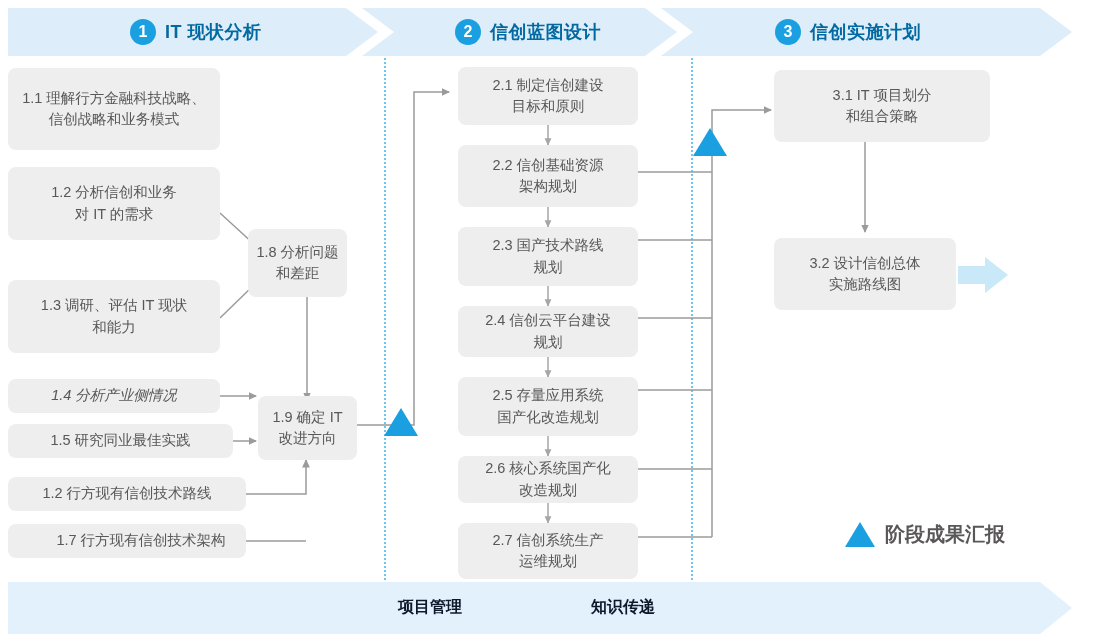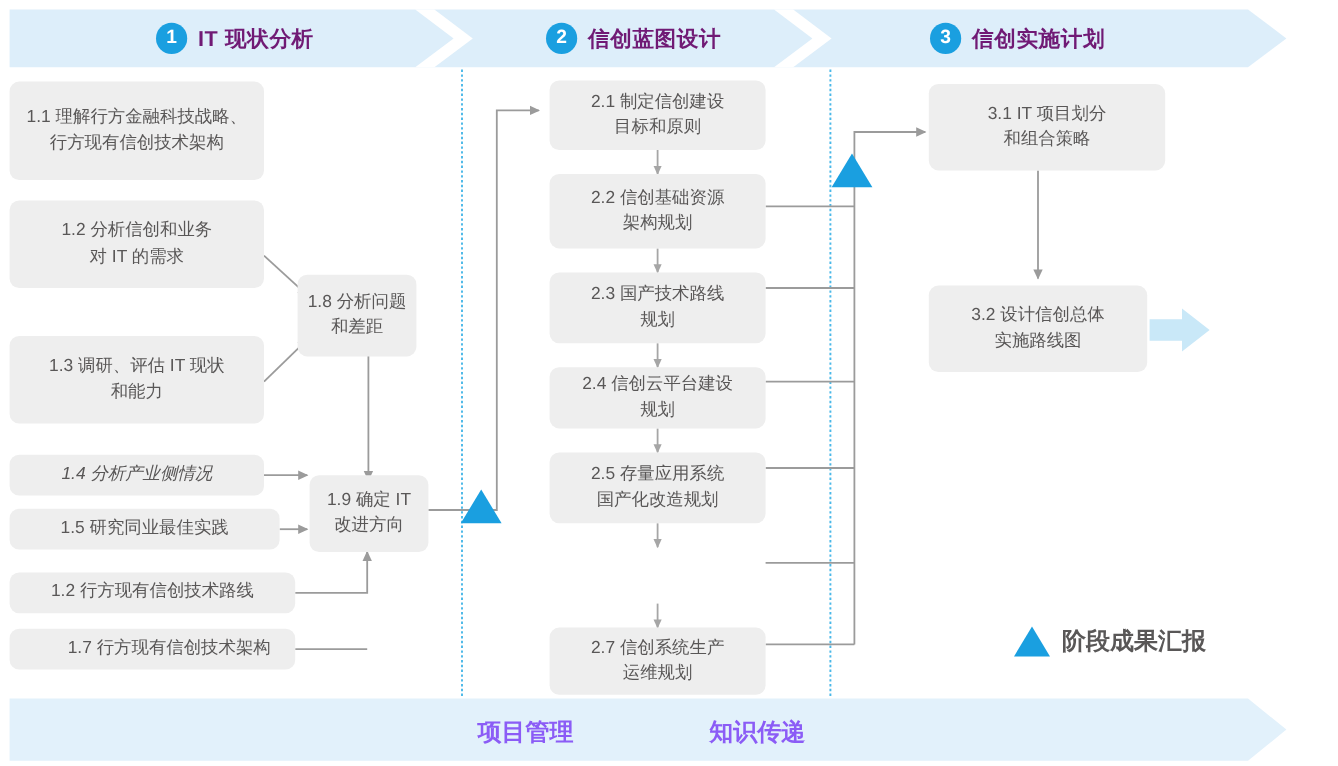--- a/index.html
+++ b/index.html
@@ -44,21 +44,21 @@
     background: #1a9fe0;
     color: #ffffff;
     font-size: 16px;
     font-weight: bold;
     display: flex;
     align-items: center;
     justify-content: center;
     line-height: 1;
   }
   .phase-text {
-    color: #701a75;
+    color: #0369a1;
     font-size: 18px;
     font-weight: bold;
     letter-spacing: 0.5px;
     white-space: nowrap;
   }
   
   .box {
     position: absolute;
     background: #eeeeee;
     border-radius: 8px;
@@ -111,22 +111,22 @@
   }
   .legend-text {
     color: #595757;
     font-size: 20px;
     font-weight: bold;
     white-space: nowrap;
   }
   
   .bottom-label {
     position: absolute;
-    color: #8b5cf6;
-    font-size: 20px;
+    color: #0f172a;
+    font-size: 16px;
     font-weight: bold;
     white-space: nowrap;
   }
 </style>
 </head>
 <body>
 
 <div id="canvas">
 
   <svg class="banner-svg" viewBox="0 0 1115 638">
@@ -208,21 +208,21 @@
     <div class="phase-text">信创蓝图设计</div>
   </div>
   <div class="phase-label" style="left:775px;">
     <div class="phase-num">3</div>
     <div class="phase-text">信创实施计划</div>
   </div>
 
   <div class="box" style="left:8px;top:68px;width:212px;height:82px;">
     <div>
       <span>1.1 理解行方金融科技战略、</span>
-      <span>行方现有信创技术架构</span>
+      <span>信创战略和业务模式</span>
     </div>
   </div>
   <div class="box" style="left:8px;top:167px;width:212px;height:73px;">
     <div>
       <span>1.2 分析信创和业务</span>
       <span>对 IT 的需求</span>
     </div>
   </div>
   <div class="box" style="left:8px;top:280px;width:212px;height:73px;">
     <div>
@@ -278,28 +278,34 @@
       <span>2.4 信创云平台建设</span>
       <span>规划</span>
     </div>
   </div>
   <div class="box" style="left:458px;top:377px;width:180px;height:59px;">
     <div>
       <span>2.5 存量应用系统</span>
       <span>国产化改造规划</span>
     </div>
   </div>
+  <div class="box" style="left:458px;top:456px;width:180px;height:47px;">
+    <div>
+      <span>2.6 核心系统国产化</span>
+      <span>改造规划</span>
+    </div>
+  </div>
   <div class="box" style="left:458px;top:523px;width:180px;height:56px;">
     <div>
       <span>2.7 信创系统生产</span>
       <span>运维规划</span>
     </div>
   </div>
 
-  <div class="box" style="left:774px;top:70px;width:197px;height:72px;">
+  <div class="box" style="left:774px;top:70px;width:216px;height:72px;">
     <div>
       <span>3.1 IT 项目划分</span>
       <span>和组合策略</span>
     </div>
   </div>
   <div class="box" style="left:774px;top:238px;width:182px;height:72px;">
     <div>
       <span>3.2 设计信创总体</span>
       <span>实施路线图</span>
     </div>

